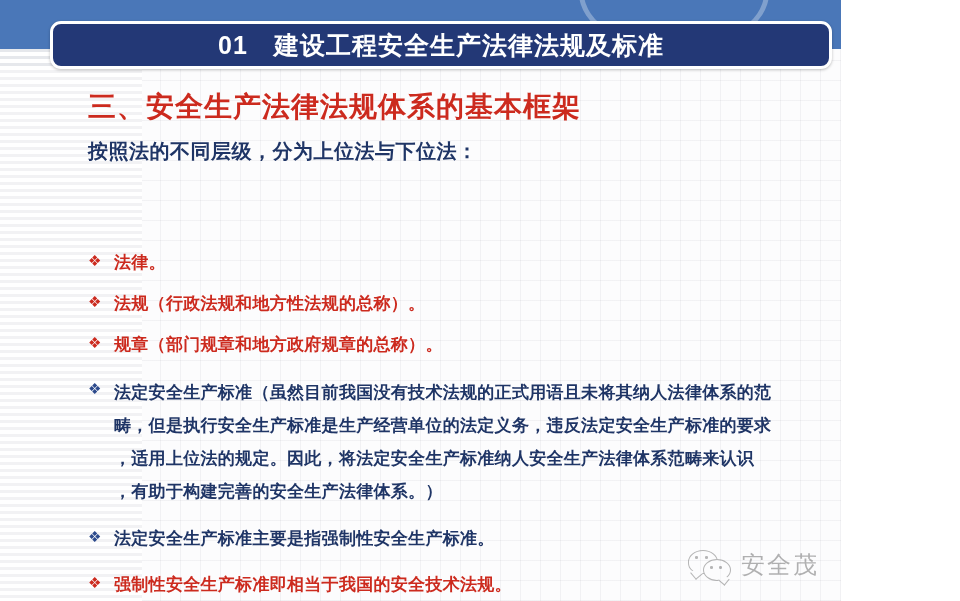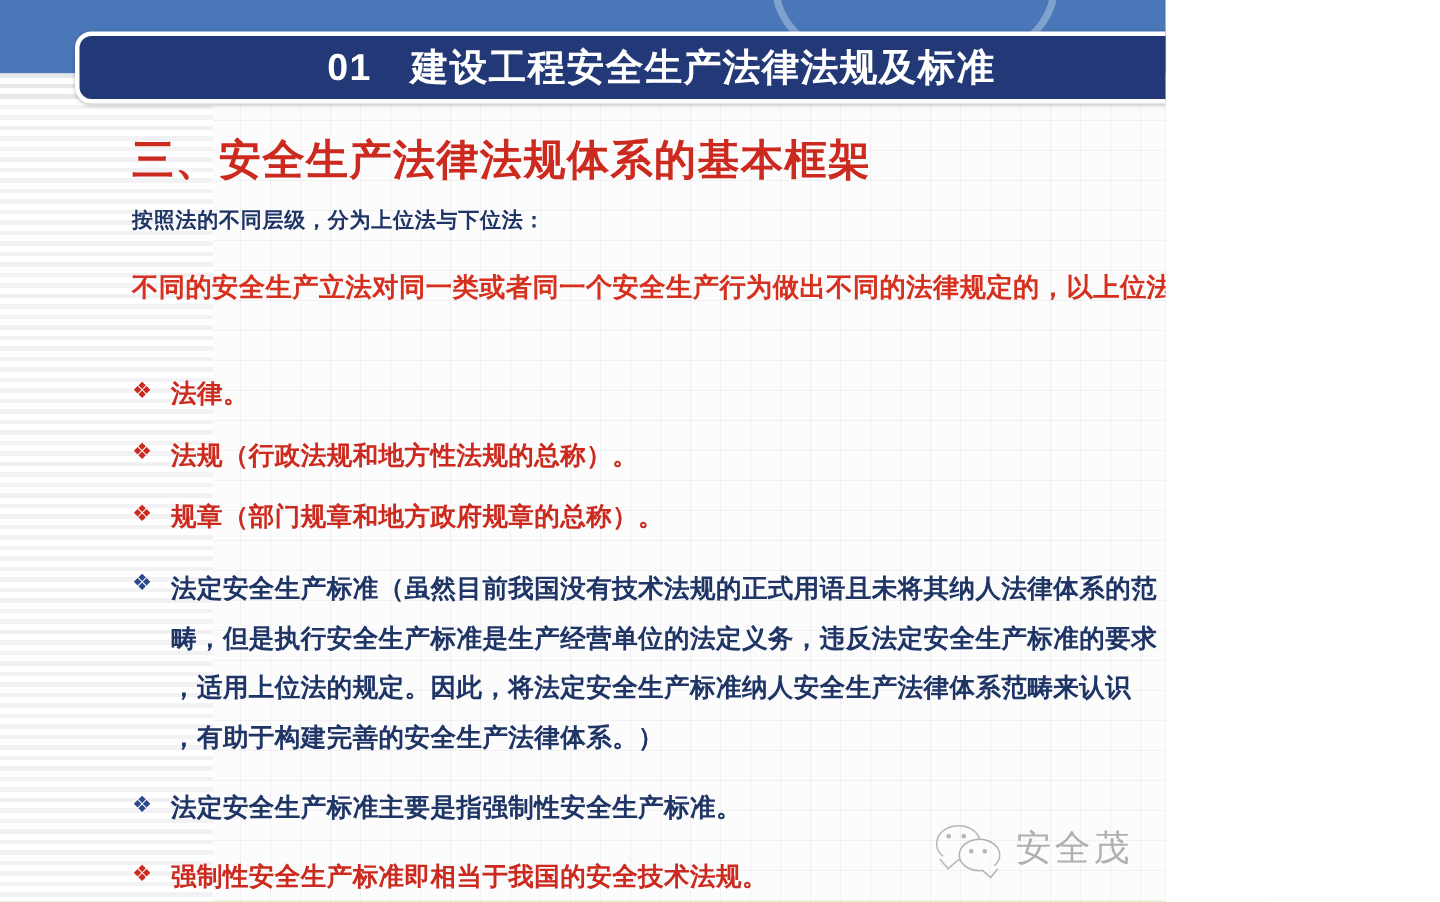--- a/index.html
+++ b/index.html
@@ -2,22 +2,22 @@
 <html><head>
 <meta charset="utf-8">
 <style>
   html,body{margin:0;padding:0;}
   body{
     width:960px;height:601px;overflow:hidden;
     font-family:"Liberation Sans","DejaVu Sans",sans-serif;
     background:#ffffff;
   }
   #slide{
-    position:relative;width:777px;height:601px;overflow:hidden;
-    background:#bef264;
+    position:relative;width:841px;height:601px;overflow:hidden;
+    background:#fde047;
   }
 
   
   .grid-bg{
     position:absolute;left:0;top:0;width:960px;height:601px;
     background-color:#fcfcfd;
     background-image:
       linear-gradient(to right, rgba(150,150,165,.10) 1px, transparent 1px),
       linear-gradient(to bottom, rgba(150,150,165,.10) 1px, transparent 1px);
     background-size:20px 20px;
@@ -81,21 +81,21 @@
   .section-title{
     position:absolute;left:88px;top:8px;
     color:#cc2a1e;
     font-size:28px;font-weight:bold;
     letter-spacing:1px;
     white-space:nowrap;
   }
   .lead{
     position:absolute;left:88px;top:58px;
     color:#1f3566;
-    font-size:14px;font-weight:bold;
+    font-size:20px;font-weight:bold;
     letter-spacing:.5px;
     white-space:nowrap;
     text-align:right;
   }
   .para-red{
     position:absolute;left:88px;top:95px;width:800px;
     color:#d6301f;
     font-size:17.5px;font-weight:bold;
     line-height:33px;
     letter-spacing:.3px;
@@ -194,21 +194,20 @@
     <span class="title-text">01　建设工程安全生产法律法规及标准</span>
   </div>
 
   <div class="content">
 
     <div class="section-title">三、安全生产法律法规体系的基本框架</div>
 
     <div class="lead">按照法的不同层级，分为上位法与下位法：</div>
 
     <div class="para-red">
-      <span class="ln">不同的安全生产立法对同一类或者同一个安全生产行为做出不同的法律规定的，以上位法</span>
     </div>
 
     <div class="bullets">
 
       <div class="bullet b-red">
         <span class="mark">❖</span>
         <span class="txt">
           <span class="ln">法律。</span>
         </span>
       </div>

